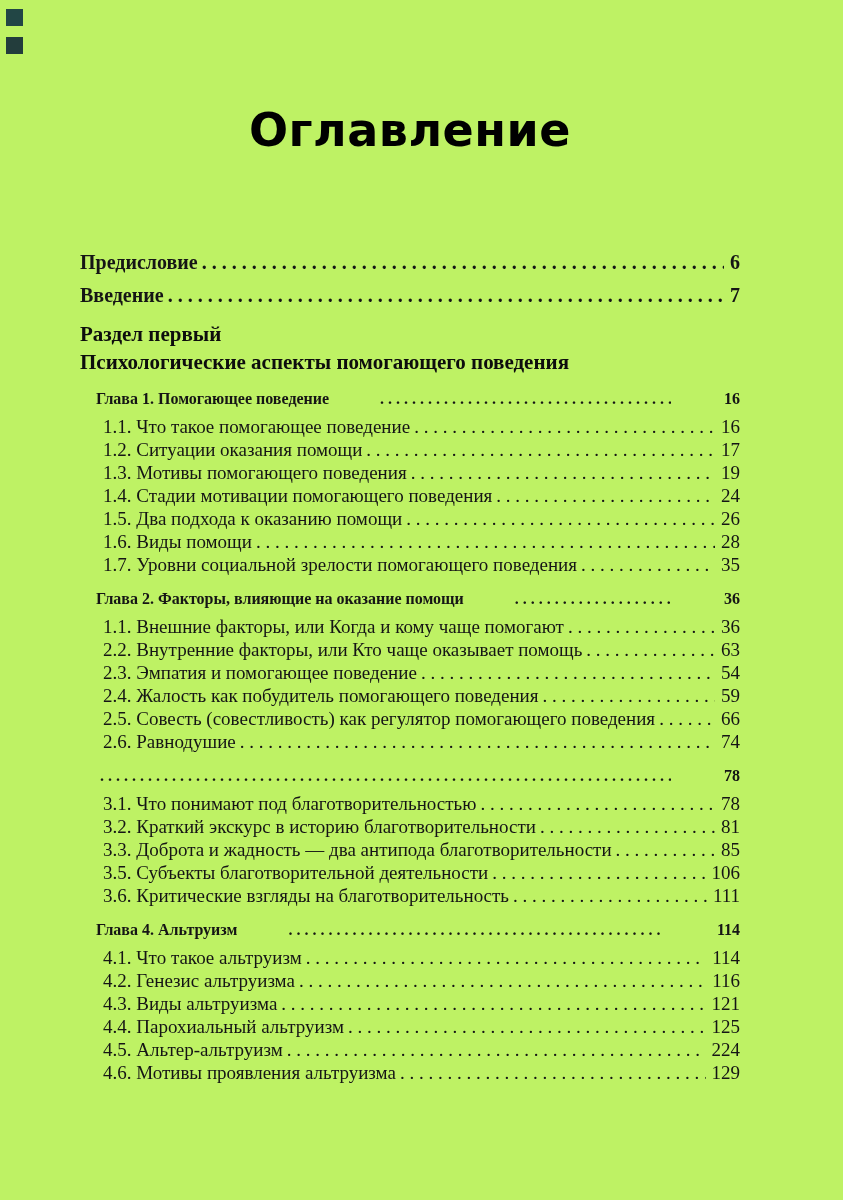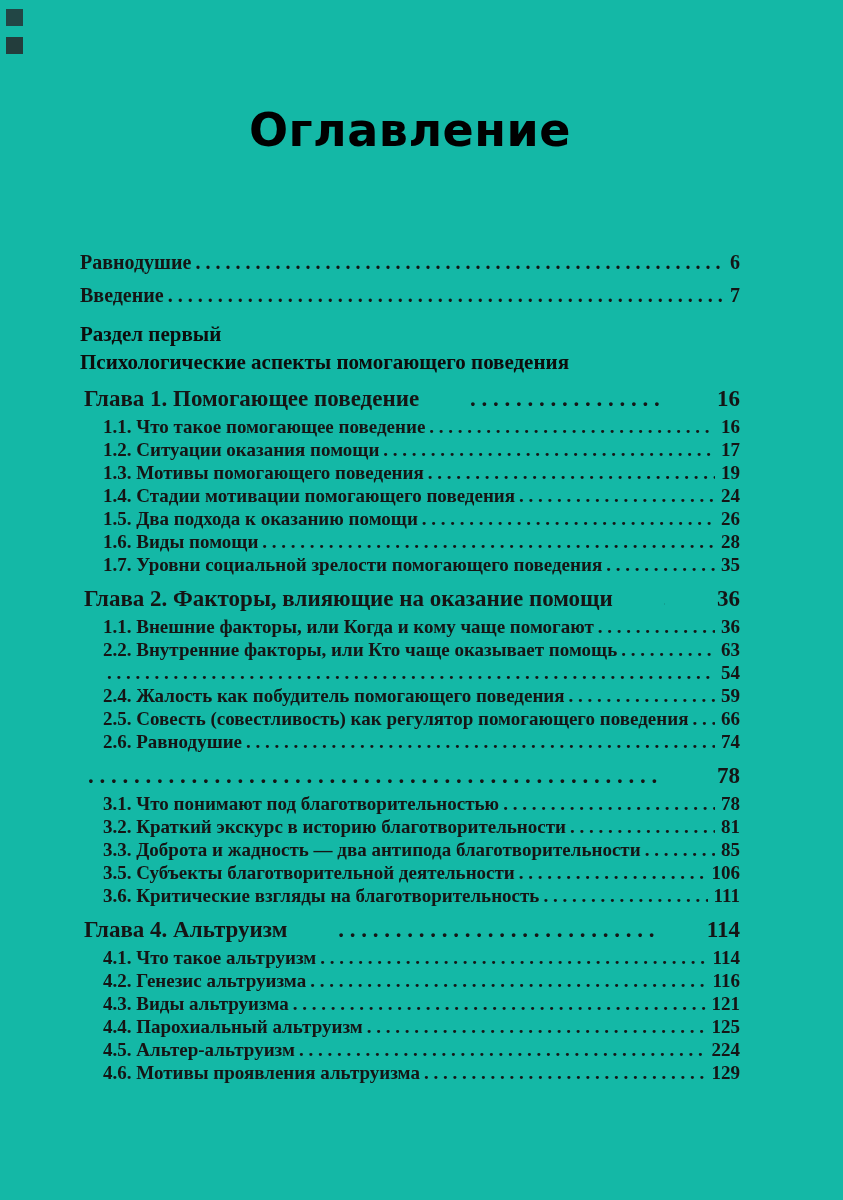--- a/index.html
+++ b/index.html
@@ -1,19 +1,19 @@
 <!DOCTYPE html>
 <html><head>
 <meta charset="utf-8">
 <style>
   html,body{margin:0;padding:0;background:#ffffff;}
   .page{
     position:relative;
     width:843px;height:1200px;
-    background:#14b8a6;
+    background:#bef264;
     overflow:hidden;
     font-family:"Liberation Serif", serif;
     color:#151515;
   }
   .scan-mark{position:absolute;width:17px;height:17px;left:6px;}
   .scan-mark.m0{top:9px;}
   .scan-mark.m1{top:37px;}
   .content{
     position:absolute;
     left:80px;
@@ -54,47 +54,46 @@
   }
   .section-head{
     margin-top:13px;
     font-weight:bold;
     font-size:21px;
     line-height:28px;
     color:#0d0d0d;
   }
   .chapter-row{
     font-weight:bold;
-    font-size:23px;
+    font-size:16px;
     line-height:24px;
-    margin:11px 0 4px 4px;
+    margin:11px 0 4px 16px;
     gap:47px;
   }
   .sub-row{
     font-size:19px;
     line-height:23px;
     padding-left:23px;
-    font-weight:bold;
   }
 </style>
 </head>
 <body>
 
 <div class="page">
 
   <div class="scan-mark m0" style="background: rgb(34, 70, 69);"></div>
   <div class="scan-mark m1" style="background: rgb(35, 61, 60);"></div>
 
   <div class="content">
 
     <div class="title">Оглавление</div>
 
     <div class="front-block">
       <div class="row front-row">
-        <span class="lbl">Равнодушие</span>
+        <span class="lbl">Предисловие</span>
         <span class="dots"></span>
         <span class="pg">6</span>
       </div>
       <div class="row front-row">
         <span class="lbl">Введение</span>
         <span class="dots"></span>
         <span class="pg">7</span>
       </div>
     </div>
 
@@ -153,20 +152,21 @@
       <span class="lbl">1.1. Внешние факторы, или Когда и кому чаще помогают</span>
       <span class="dots"></span>
       <span class="pg">36</span>
     </div>
     <div class="row sub-row">
       <span class="lbl">2.2. Внутренние факторы, или Кто чаще оказывает помощь</span>
       <span class="dots"></span>
       <span class="pg">63</span>
     </div>
     <div class="row sub-row">
+      <span class="lbl">2.3. Эмпатия и помогающее поведение</span>
       <span class="dots"></span>
       <span class="pg">54</span>
     </div>
     <div class="row sub-row">
       <span class="lbl">2.4. Жалость как побудитель помогающего поведения</span>
       <span class="dots"></span>
       <span class="pg">59</span>
     </div>
     <div class="row sub-row">
       <span class="lbl">2.5. Совесть (совестливость) как регулятор помогающего поведения</span>

